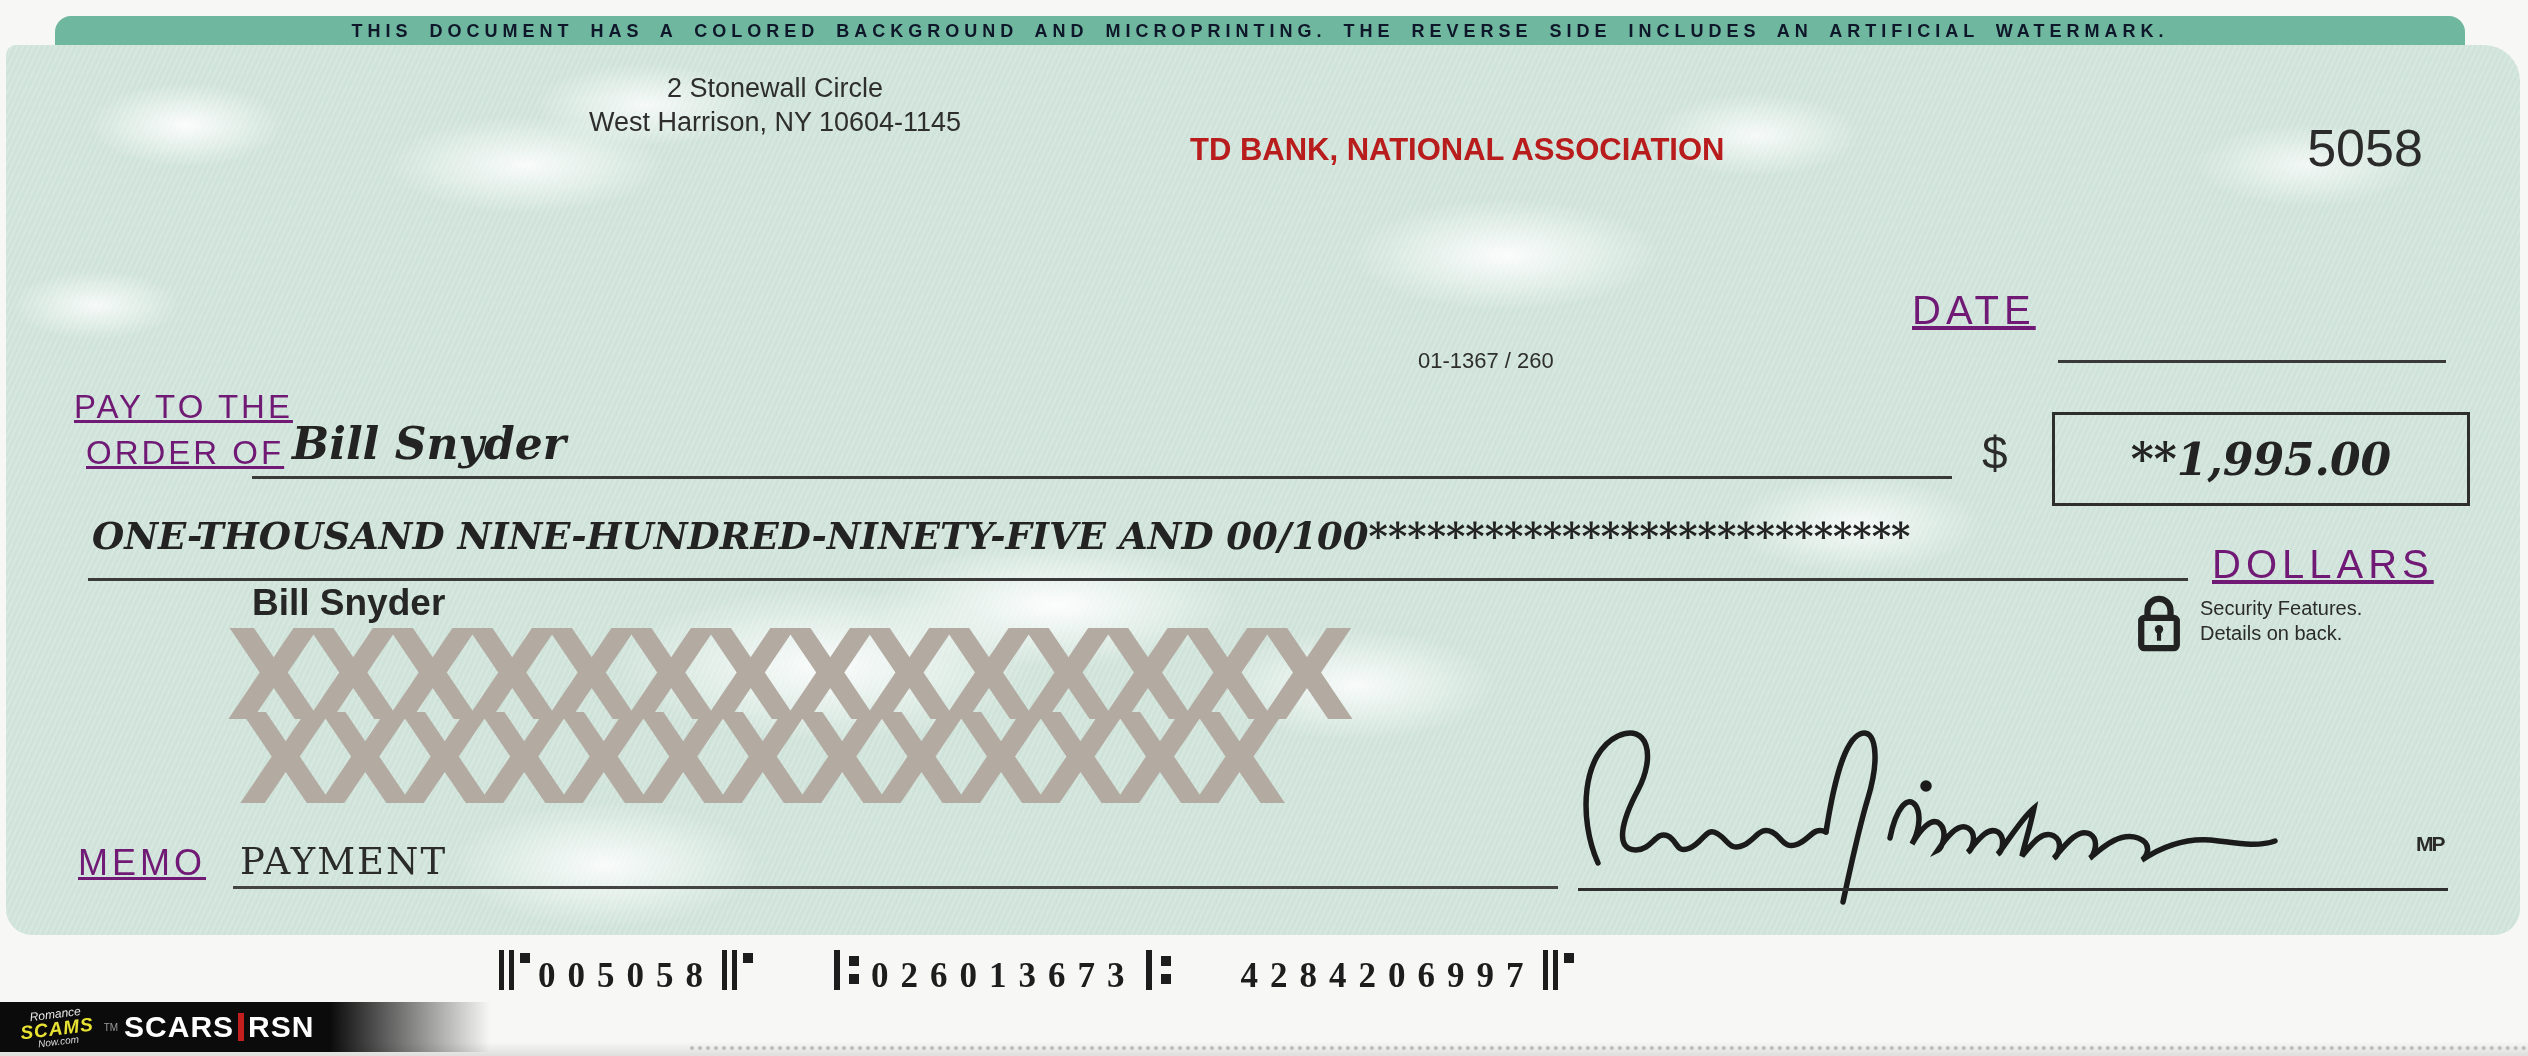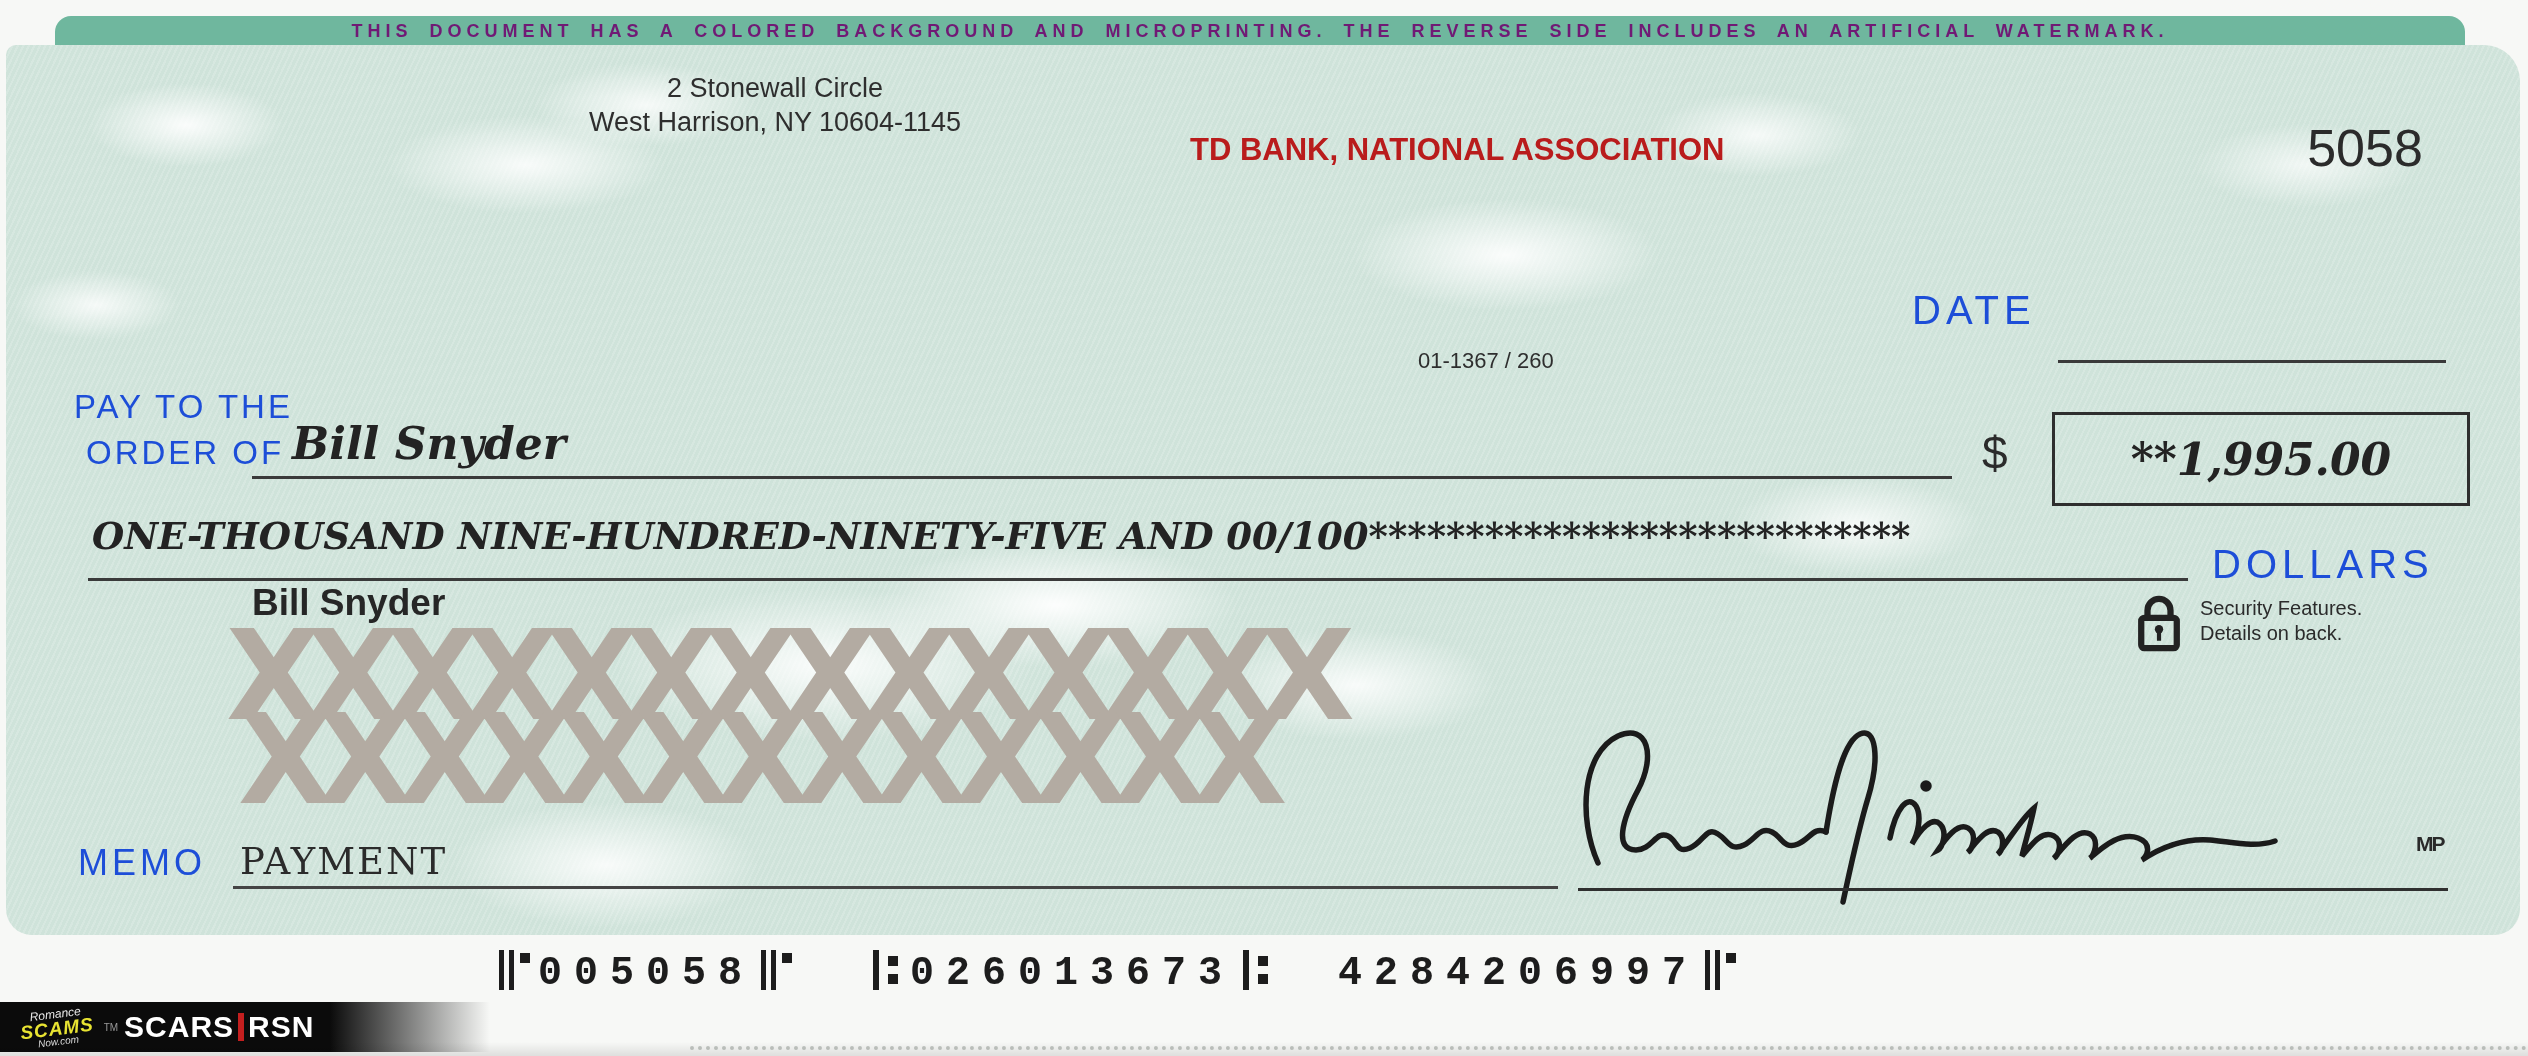--- a/index.html
+++ b/index.html
@@ -1,60 +1,60 @@
 <!DOCTYPE html>
 <html><head>
 <meta charset="utf-8">
 <style>
   html,body{margin:0;padding:0;background:#e9ebe9;}
   .scan{position:relative;width:2528px;height:1056px;background:#f7f8f6;overflow:hidden;
         font-family:"Liberation Sans","DejaVu Sans",sans-serif;color:#242424;}
   
   .banner{position:absolute;left:55px;top:16px;width:2410px;height:31px;background:#6fb79e;
           border-radius:16px 16px 0 0;display:flex;align-items:center;justify-content:center;}
-  .banner span{color:#701a75;font-weight:bold;font-size:18px;letter-spacing:5px;word-spacing:7px;white-space:nowrap;}
+  .banner span{color:#0f172a;font-weight:bold;font-size:18px;letter-spacing:5px;word-spacing:7px;white-space:nowrap;}
   .body{position:absolute;left:6px;top:45px;width:2514px;height:890px;background:#cfe3da;
         border-radius:10px 36px 26px 26px;
         background-image:
           radial-gradient(ellipse 140px 60px at 180px 80px, rgba(255,255,255,.9), rgba(255,255,255,0) 70%),
           radial-gradient(ellipse 200px 70px at 520px 120px, rgba(255,255,255,.85), rgba(255,255,255,0) 70%),
           radial-gradient(ellipse 120px 50px at 90px 260px, rgba(255,255,255,.8), rgba(255,255,255,0) 70%),
           radial-gradient(ellipse 160px 60px at 640px 60px, rgba(255,255,255,.8), rgba(255,255,255,0) 70%),
           radial-gradient(ellipse 220px 80px at 1500px 210px, rgba(255,255,255,.9), rgba(255,255,255,0) 70%),
           radial-gradient(ellipse 150px 60px at 1750px 90px, rgba(255,255,255,.8), rgba(255,255,255,0) 70%),
           radial-gradient(ellipse 260px 90px at 1050px 560px, rgba(255,255,255,.95), rgba(255,255,255,0) 70%),
           radial-gradient(ellipse 300px 110px at 820px 620px, rgba(255,255,255,.9), rgba(255,255,255,0) 70%),
           radial-gradient(ellipse 200px 80px at 1350px 640px, rgba(255,255,255,.85), rgba(255,255,255,0) 70%),
           radial-gradient(ellipse 180px 70px at 1850px 480px, rgba(255,255,255,.8), rgba(255,255,255,0) 70%),
           radial-gradient(ellipse 220px 90px at 600px 820px, rgba(255,255,255,.85), rgba(255,255,255,0) 70%),
           radial-gradient(ellipse 160px 60px at 2300px 120px, rgba(255,255,255,.7), rgba(255,255,255,0) 70%),
           repeating-linear-gradient(115deg, rgba(255,255,255,.16) 0 2px, rgba(0,0,0,0) 2px 5px);}
   .abs{position:absolute;}
-  .label{font-size:36px;letter-spacing:5px;color:#1d4ed8;}
+  .label{font-size:36px;letter-spacing:5px;color:#701a75;text-decoration:underline;}
   .filled{font-family:"DejaVu Serif","Liberation Serif",serif;font-weight:bold;font-style:italic;color:#232323;}
   .line{position:absolute;background:#3a3a3a;height:3px;}
   
   .company-name{font-size:42px;font-weight:bold;color:#262626;}
   .company-addr{font-size:27px;color:#2e2e2e;line-height:1.25;}
   .bank-name{font-size:31px;font-weight:bold;color:#b91c1c;}
   .check-no{font-size:52px;color:#2b2b2b;}
   .fraction{font-size:22px;color:#2e2e2e;}
   
   .amt-box{position:absolute;left:2052px;top:412px;width:412px;height:88px;border:3px solid #2e2e2e;
            display:flex;align-items:center;justify-content:center;}
   .amt-box span{font-size:44px;}
   
   .sec-text{font-size:20px;line-height:1.25;color:#2b2b2b;}
   
   .redact{font-family:"DejaVu Sans",sans-serif;font-weight:900;font-size:124px;color:#b3aba2;
           letter-spacing:-0.13em;line-height:0.78;white-space:nowrap;}
   
   .micr{position:absolute;left:492px;top:948px;display:flex;align-items:flex-end;color:#1d1d1d;}
-  .micr .digits{font-family:Liberation Mono, monospace;font-weight:bold;
-                font-size:40px;letter-spacing:12px;}
+  .micr .digits{font-family:Liberation Serif, serif;font-weight:bold;
+                font-size:35px;letter-spacing:12px;}
   .micr-group{display:flex;align-items:flex-end;}
   .gap1{margin-left:64px;} .gap2{margin-left:58px;justify-content:flex-end;}
   .micr-sym{display:inline-block;position:relative;width:32px;height:44px;margin:0 7px 4px 7px;}
   .micr-sym i{position:absolute;background:#1d1d1d;}
   .onus .b1{left:0;top:2px;width:5px;height:40px;}
   .onus .b2{left:10px;top:2px;width:5px;height:40px;}
   .onus .sq{left:21px;top:5px;width:10px;height:10px;}
   .transit .b1{left:2px;top:2px;width:6px;height:40px;}
   .transit .d1{left:17px;top:8px;width:10px;height:10px;}
   .transit .d2{left:17px;top:26px;width:10px;height:10px;}

